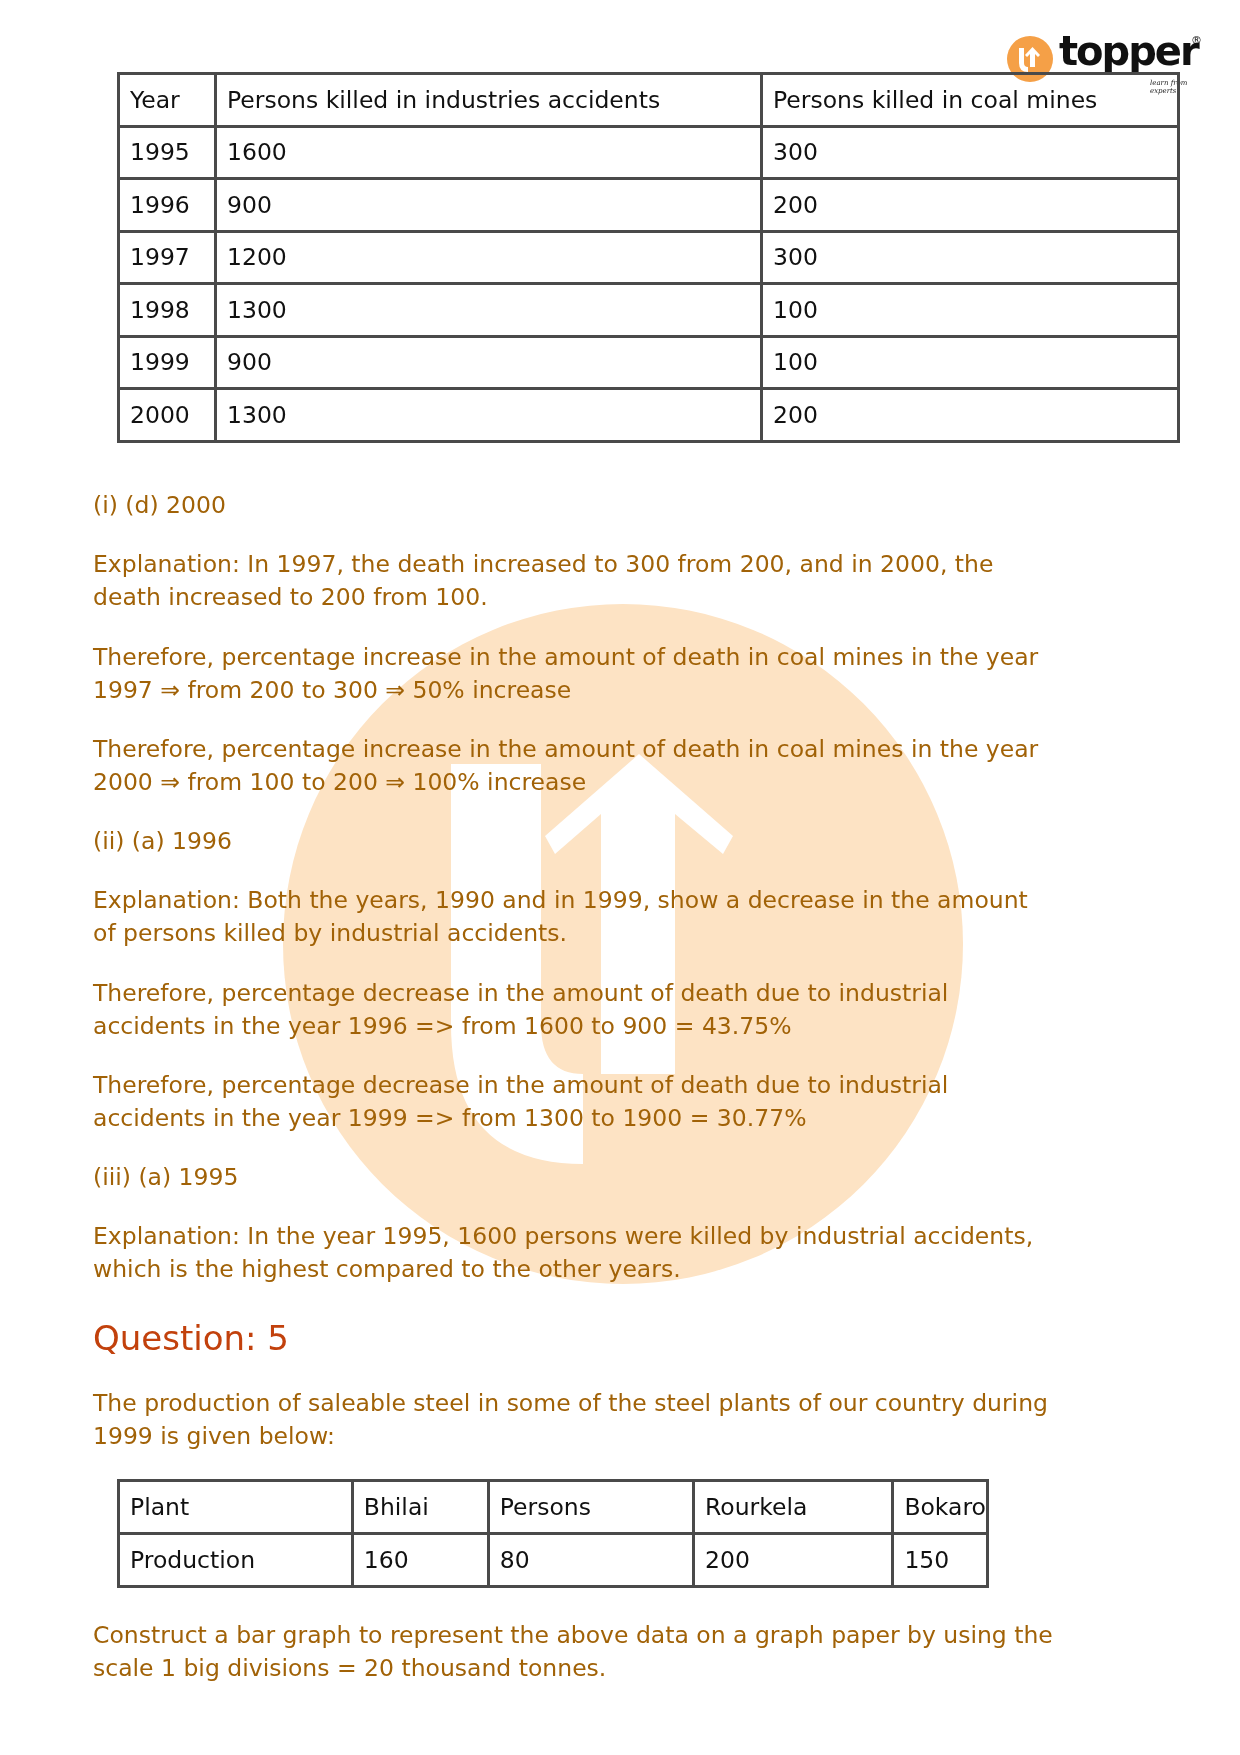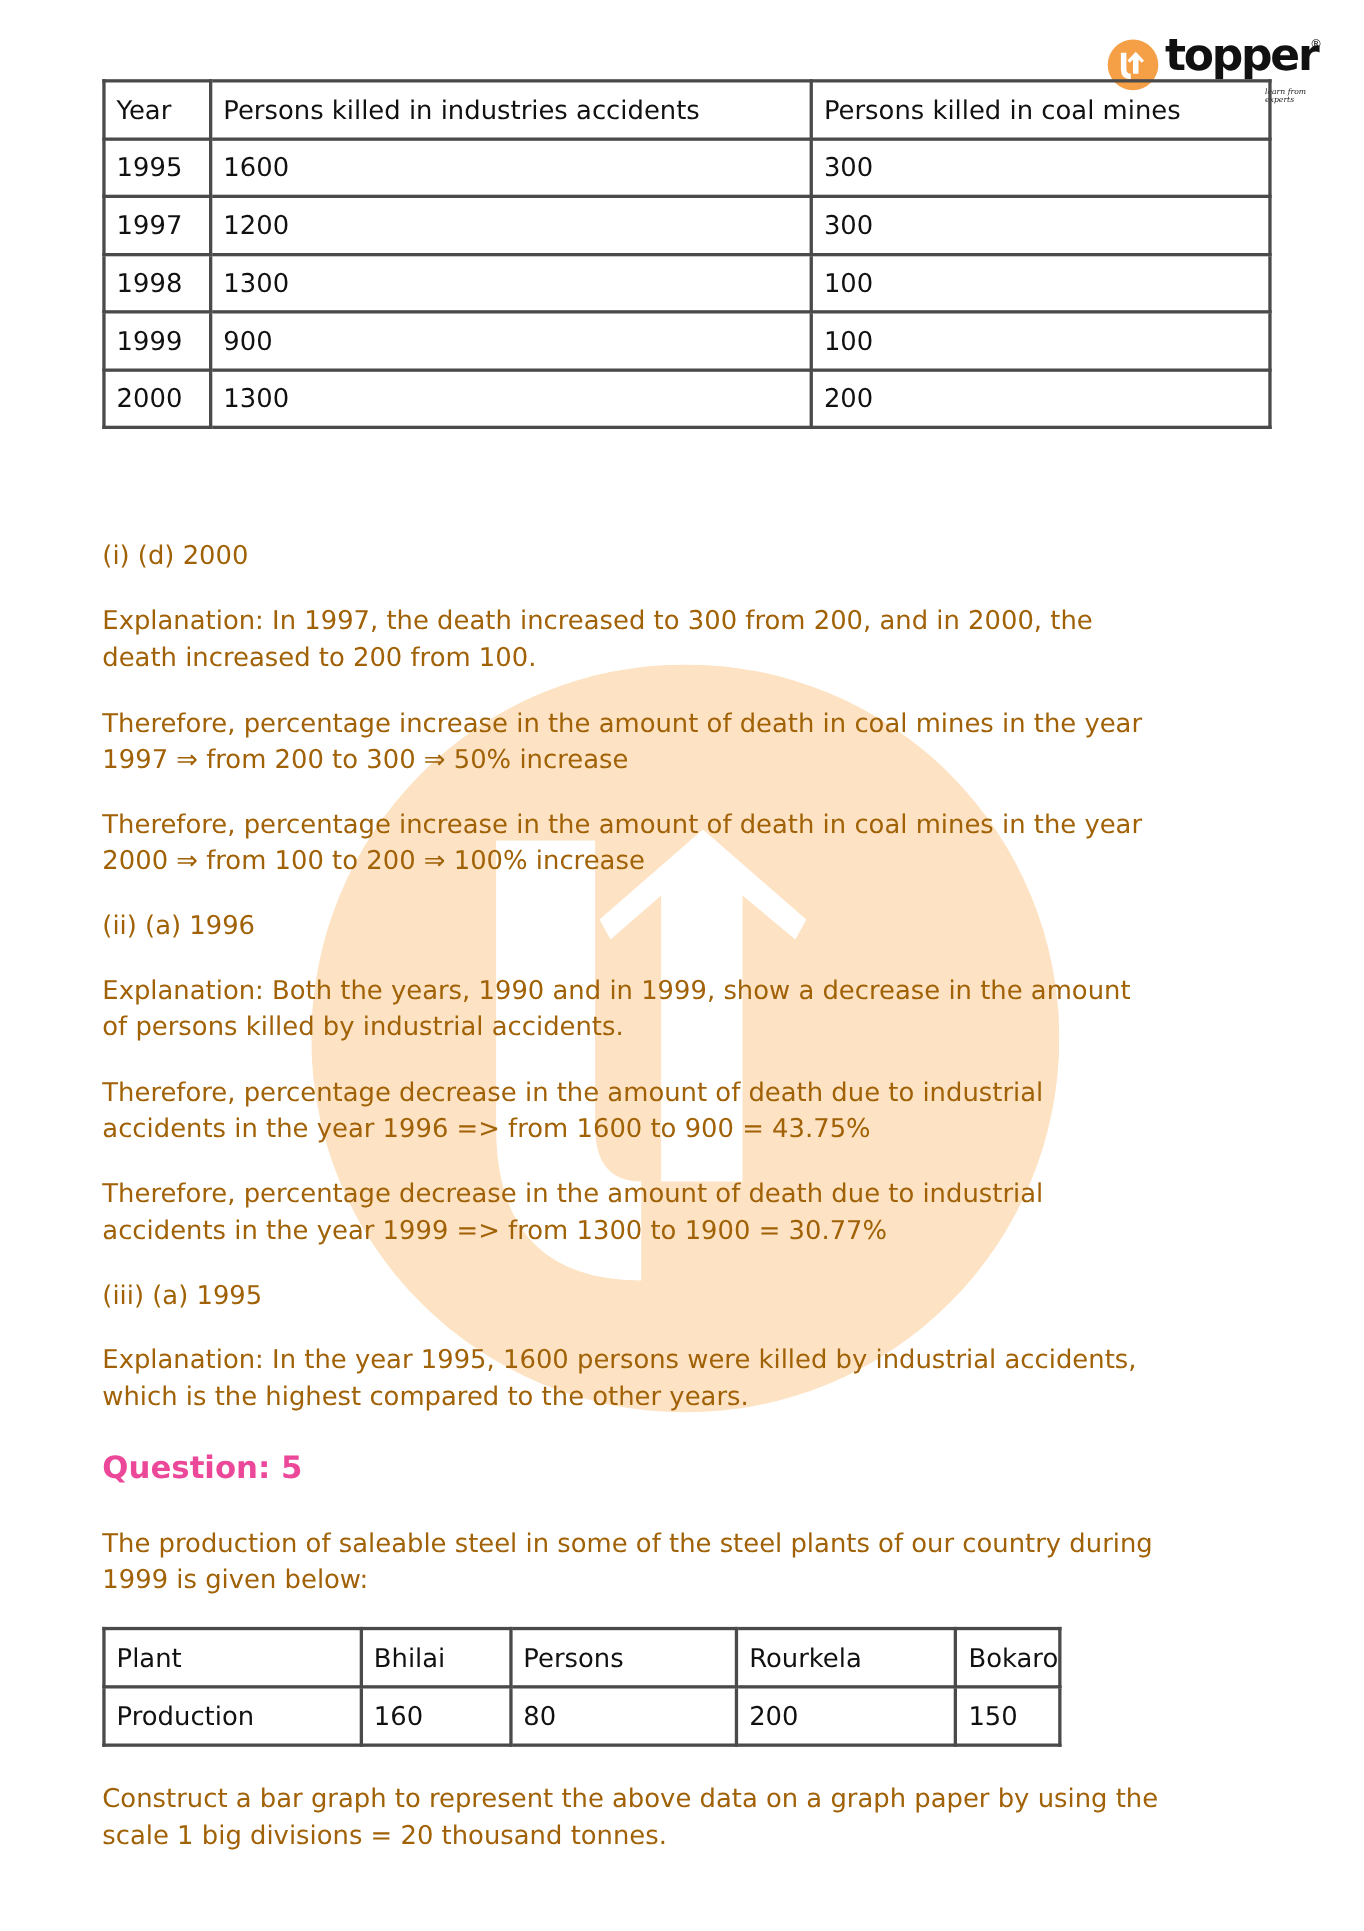--- a/index.html
+++ b/index.html
@@ -9,30 +9,30 @@
   .content { position:absolute; left:0; top:0; width:1240px; height:1755px; z-index:1;padding-left:26px; }
   .logo { position:absolute; left:1007px; top:34px; width:200px; height:60px; }
   .logo .circle { position:absolute; left:0; top:2px; width:46px; height:46px; border-radius:50%;
                   background:#F5A047; }
   .logo .word { position:absolute; left:52px; top:-6px; font-family:"DejaVu Sans", sans-serif;
                 font-weight:bold; font-size:40px; letter-spacing:-2px; color:#111; }
   .logo .reg { position:absolute; left:184px; top:0px; font-size:11px; color:#111; }
   .logo .tag { position:absolute; left:143px; top:45px; font-size:7px; font-style:italic; color:#222;
                font-family:"DejaVu Serif", serif; }
 
-  table.grid { position:absolute; border-collapse:collapse; font-size:23.5px; }
+  table.grid { position:absolute; border-collapse:collapse; font-size:23.5px;margin-left:24px; }
   table.grid td { border:3px solid #4a4a4a; padding:0 0 0 10px; height:50px; vertical-align:middle;
                   color:#111; background:transparent; }
   #tbl1 { left:93px; top:72px; width:1063px; }
   #tbl1 td { height:49.5px; }
   #tbl2 { left:93px; top:1479px; width:872px; }
   #tbl2 td { height:50px; }
 
   .para { position:absolute; left:93px; width:1075px; font-size:23.5px; line-height:33px; color:#a16207; }
-  .heading { position:absolute; left:93px; font-size:28px; font-weight:bold; color:#ec4899; }
+  .heading { position:absolute; left:93px; font-size:34px; font-weight:normal; color:#c2410c; }
 </style>
 </head>
 <body>
 
 <svg class="watermark" viewBox="0 0 680 680">
   <circle cx="340" cy="340" r="340" fill="#FDE3C4"></circle>
   <path d="M168 160 L168 420 Q168 560 300 560 L300 470 Q258 470 258 420 L258 160 Z" fill="#ffffff"></path>
   <path d="M318 470 L318 210 L272 250 L262 232 L356 150 L450 232 L440 250 L392 210 L392 470 Z" fill="#ffffff"></path>
 </svg>
 
@@ -59,20 +59,25 @@
     <tbody>
         <tr>
       <td>Year</td>
       <td>Persons killed in industries accidents</td>
       <td>Persons killed in coal mines</td>
     </tr>
     <tr>
       <td>1995</td>
       <td>1600</td>
       <td>300</td>
+    </tr>
+    <tr>
+      <td>1996</td>
+      <td>900</td>
+      <td>200</td>
     </tr>
     <tr>
       <td>1997</td>
       <td>1200</td>
       <td>300</td>
     </tr>
     <tr>
       <td>1998</td>
       <td>1300</td>
       <td>100</td>

